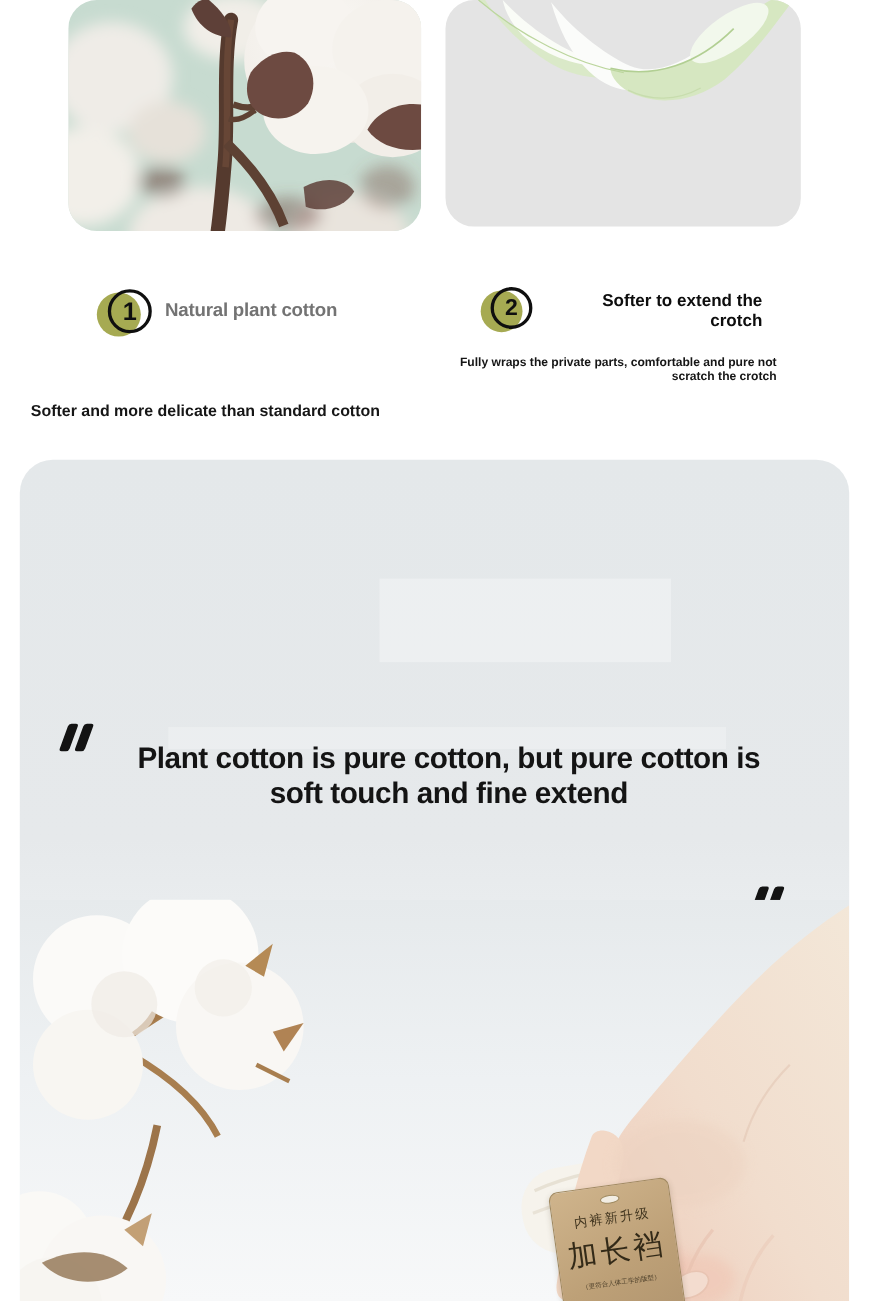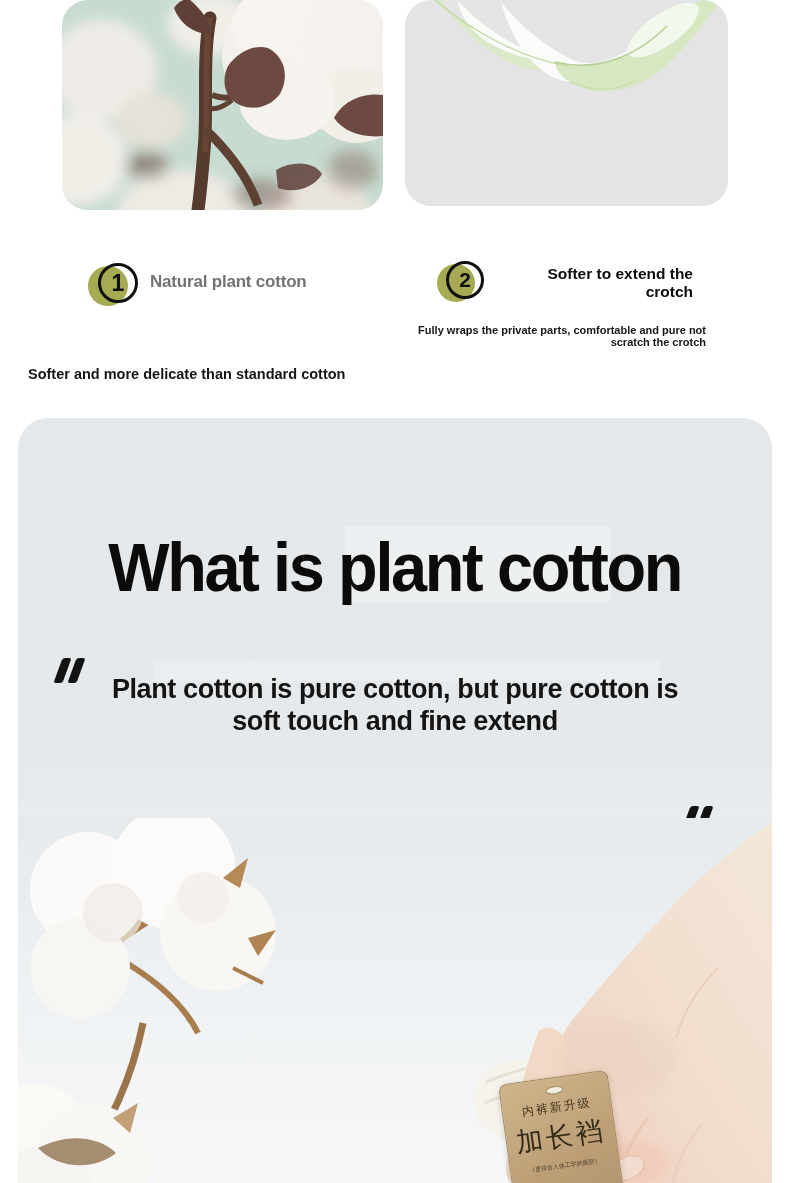--- a/index.html
+++ b/index.html
@@ -29,21 +29,21 @@
 
   
   .panel{left:18px;top:418px;width:754px;height:765px;border-radius:30px 30px 0 0;overflow:hidden;
          background:linear-gradient(180deg,#e4e8ea 0%,#e6e9eb 45%,#edf0f2 62%,#f3f5f6 100%);}
   .wm{position:absolute;background:rgba(255,255,255,.32);}
   .wm1{left:327px;top:108px;width:265px;height:76px;}
   .wm2{left:135px;top:243px;width:507px;height:20px;background:rgba(255,255,255,.25);}
   .panel-title{left:0;top:110px;width:100%;text-align:center;}
   .panel-title span{display:inline-block;transform:scaleX(.94);font-size:69px;font-weight:700;
                     letter-spacing:-2.5px;color:#0b0b0b;white-space:nowrap;}
-  .quote{left:0;top:256px;width:100%;text-align:center;font-size:27px;line-height:31.5px;
+  .quote{left:13px;top:256px;width:100%;text-align:center;font-size:27px;line-height:31.5px;
          font-weight:700;color:#141414;letter-spacing:-0.4px;}
   .qmark{display:flex;gap:5px;}
   .qmark i{display:block;width:9px;height:25px;background:#131313;transform:skewX(-20deg);border-radius:2.5px;}
   .q-open{left:40px;top:240px;}
   .q-close{left:668px;top:388px;}
 
   
   .photo{left:0;top:400px;width:754px;height:365px;}
   .tag{left:480px;top:667px;width:108px;height:120px;transform:rotate(-8deg);transform-origin:top left;
        border-radius:8px;background:linear-gradient(155deg,#cfb48c 0%,#bda077 60%,#b29670 100%);
@@ -129,23 +129,20 @@
   </div>
   <div class="abs f2-sub">
     <div>Fully wraps the private parts, comfortable and pure not</div>
     <div>scratch the crotch</div>
   </div>
 
   <div class="abs panel">
     <div class="wm wm1"></div>
     <div class="wm wm2"></div>
 
-    <div class="abs panel-title">
-      <span>What is plant cotton</span>
-    </div>
 
     <div class="abs qmark q-open">
         <i></i>
         <i></i>
       </div>
     <div class="abs quote">
       <div>Plant cotton is pure cotton, but pure cotton is</div>
       <div>soft touch and fine extend</div>
     </div>
     <div class="abs qmark q-close">

